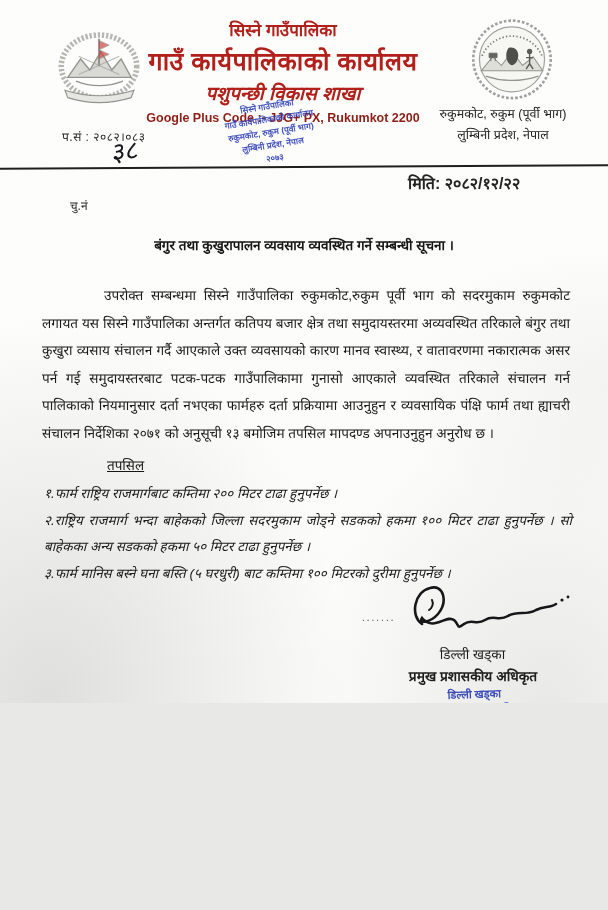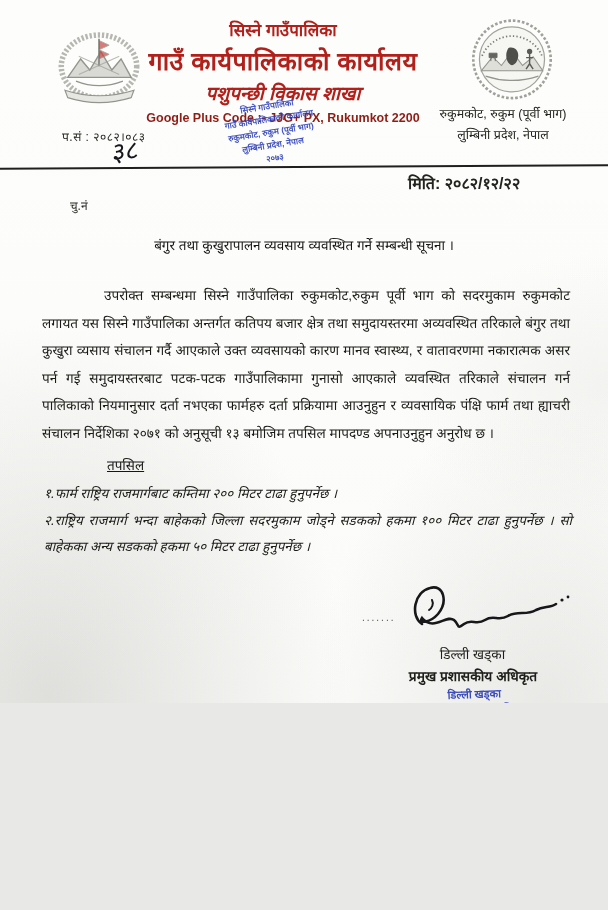--- a/index.html
+++ b/index.html
@@ -26,21 +26,21 @@
   .refno{left:62px;top:128px;font-size:12px;color:#2a2a26;letter-spacing:0.5px;}
   .chalani{left:70px;top:154px;font-size:12px;color:#2a2a26;margin-top:43px;}
   .chalani-hand{left:112px;top:132px;font-size:26px;color:#16161c;transform:rotate(-7deg) skewX(-8deg);font-family:"DejaVu Serif",serif;}
   .rule-main{left:0;top:166px;width:608px;height:2px;background:#1f1f1d;transform:rotate(-0.35deg);}
   .dateline{left:408px;top:172px;width:170px;font-size:16px;font-weight:bold;color:#23231f;}
   
   .round-stamp{left:192px;top:100px;width:158px;text-align:center;color:#2b3db6;opacity:0.88;transform:rotate(-9deg);}
   .round-stamp div{font-size:8.5px;font-weight:bold;line-height:13px;white-space:nowrap;}
   .rs-year{font-size:8px;}
   
-  .subject{left:40px;top:236px;width:528px;text-align:center;font-size:13.5px;font-weight:normal;color:#161614;}
+  .subject{left:40px;top:236px;width:528px;text-align:center;font-size:13.5px;font-weight:bold;color:#161614;}
   
   .body-par{left:42px;top:282px;width:528px;font-size:13.6px;line-height:27.5px;text-align:justify;text-indent:62px;color:#1b1b18;}
   .tapasil{left:60px;top:456px;font-size:13.5px;font-weight:normal;text-decoration:underline;color:#161614;margin-left:47px;}
   .items{left:44px;top:481px;width:528px;font-size:13.4px;line-height:26.5px;color:#1b1b18;}
   .items .it{text-align:justify;font-style:italic;}
   
   .sig-svg{left:392px;top:580px;width:185px;height:68px;}
   .sig-dots{left:362px;top:612px;font-size:10px;color:#555;letter-spacing:2px;}
   .sig-name{left:400px;top:645px;width:145px;text-align:center;font-size:13.5px;color:#1d1d1a;}
   .sig-title{left:378px;top:666px;width:190px;text-align:center;font-size:13.8px;font-weight:bold;color:#1d1d1a;}
@@ -105,20 +105,21 @@
 
   <div class="abs subject">बंगुर तथा कुखुरापालन व्यवसाय व्यवस्थित गर्ने सम्बन्धी सूचना ।</div>
 
   <div class="abs body-par">उपरोक्त सम्बन्धमा सिस्ने गाउँपालिका रुकुमकोट,रुकुम पूर्वी भाग को सदरमुकाम रुकुमकोट लगायत यस सिस्ने गाउँपालिका अन्तर्गत कतिपय बजार क्षेत्र तथा समुदायस्तरमा अव्यवस्थित तरिकाले बंगुर तथा कुखुरा व्यसाय संचालन गर्दै आएकाले उक्त व्यवसायको कारण मानव स्वास्थ्य, र वातावरणमा नकारात्मक असर पर्न गई समुदायस्तरबाट पटक-पटक गाउँपालिकामा गुनासो आएकाले व्यवस्थित तरिकाले संचालन गर्न पालिकाको नियमानुसार दर्ता नभएका फार्महरु दर्ता प्रक्रियामा आउनुहुन र व्यवसायिक पंक्षि फार्म तथा ह्याचरी संचालन निर्देशिका २०७१ को अनुसूची १३ बमोजिम तपसिल मापदण्ड अपनाउनुहुन अनुरोध छ ।</div>
 
   <div class="abs tapasil">तपसिल</div>
 
   <div class="abs items">
     <div class="it">१.फार्म राष्ट्रिय राजमार्गबाट कम्तिमा २०० मिटर टाढा हुनुपर्नेछ ।</div>
     <div class="it">२.राष्ट्रिय राजमार्ग भन्दा बाहेकको जिल्ला सदरमुकाम जोड्ने सडकको हकमा १०० मिटर टाढा हुनुपर्नेछ । सो बाहेकका अन्य सडकको हकमा ५० मिटर टाढा हुनुपर्नेछ ।</div>
+    <div class="it">३.फार्म मानिस बस्ने घना बस्ति (५ घरधुरी) बाट कम्तिमा १०० मिटरको दुरीमा हुनुपर्नेछ ।</div>
   </div>
 
   <div class="abs sig-dots">.......</div>
   <svg class="abs sig-svg" viewBox="0 0 185 68">
     <path d="M30 44 C18 36, 22 12, 38 8 C52 4, 56 22, 46 34 C38 43, 26 44, 30 38 C42 52, 54 34, 62 40 C68 45, 64 50, 72 44 C80 38, 84 46, 93 40 C102 34, 106 42, 116 36 C126 30, 134 36, 144 30 C152 26, 158 28, 164 24" fill="none" stroke="#17171a" stroke-width="2.6" stroke-linecap="round"></path>
     <path d="M40 20 C42 24, 40 28, 37 30" fill="none" stroke="#17171a" stroke-width="2" stroke-linecap="round"></path>
     <circle cx="170" cy="20" r="1.6" fill="#17171a"></circle>
     <circle cx="176" cy="17" r="1.4" fill="#17171a"></circle>
   </svg>
   <div class="abs sig-name">डिल्ली खड्का</div>

